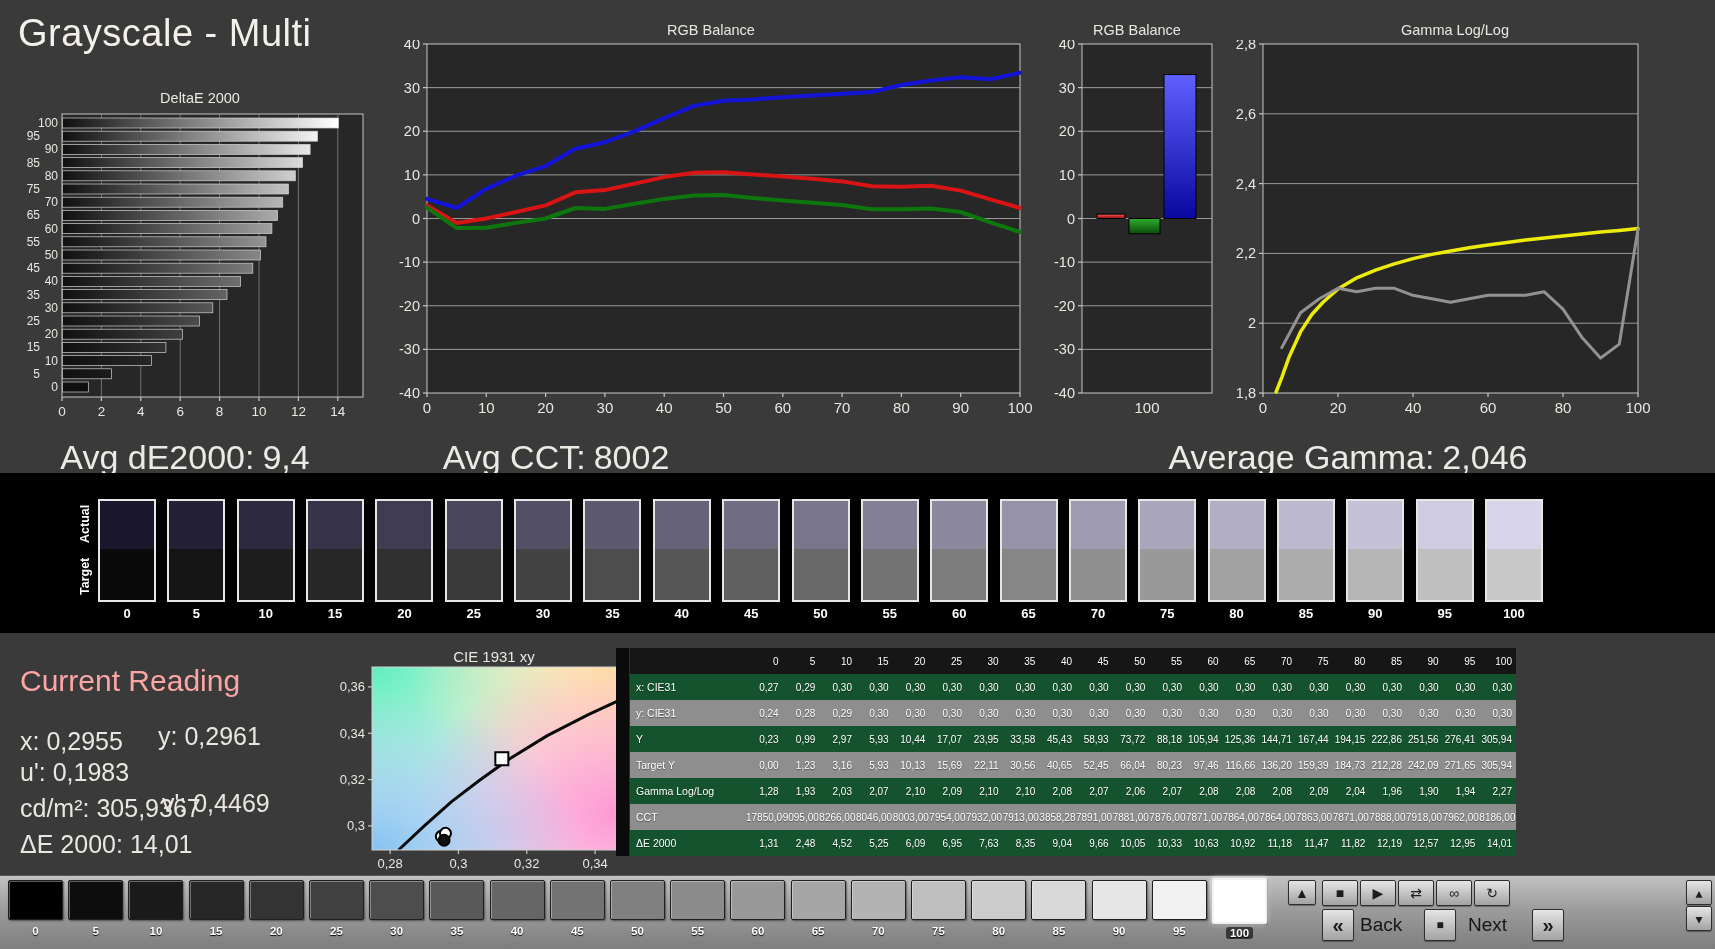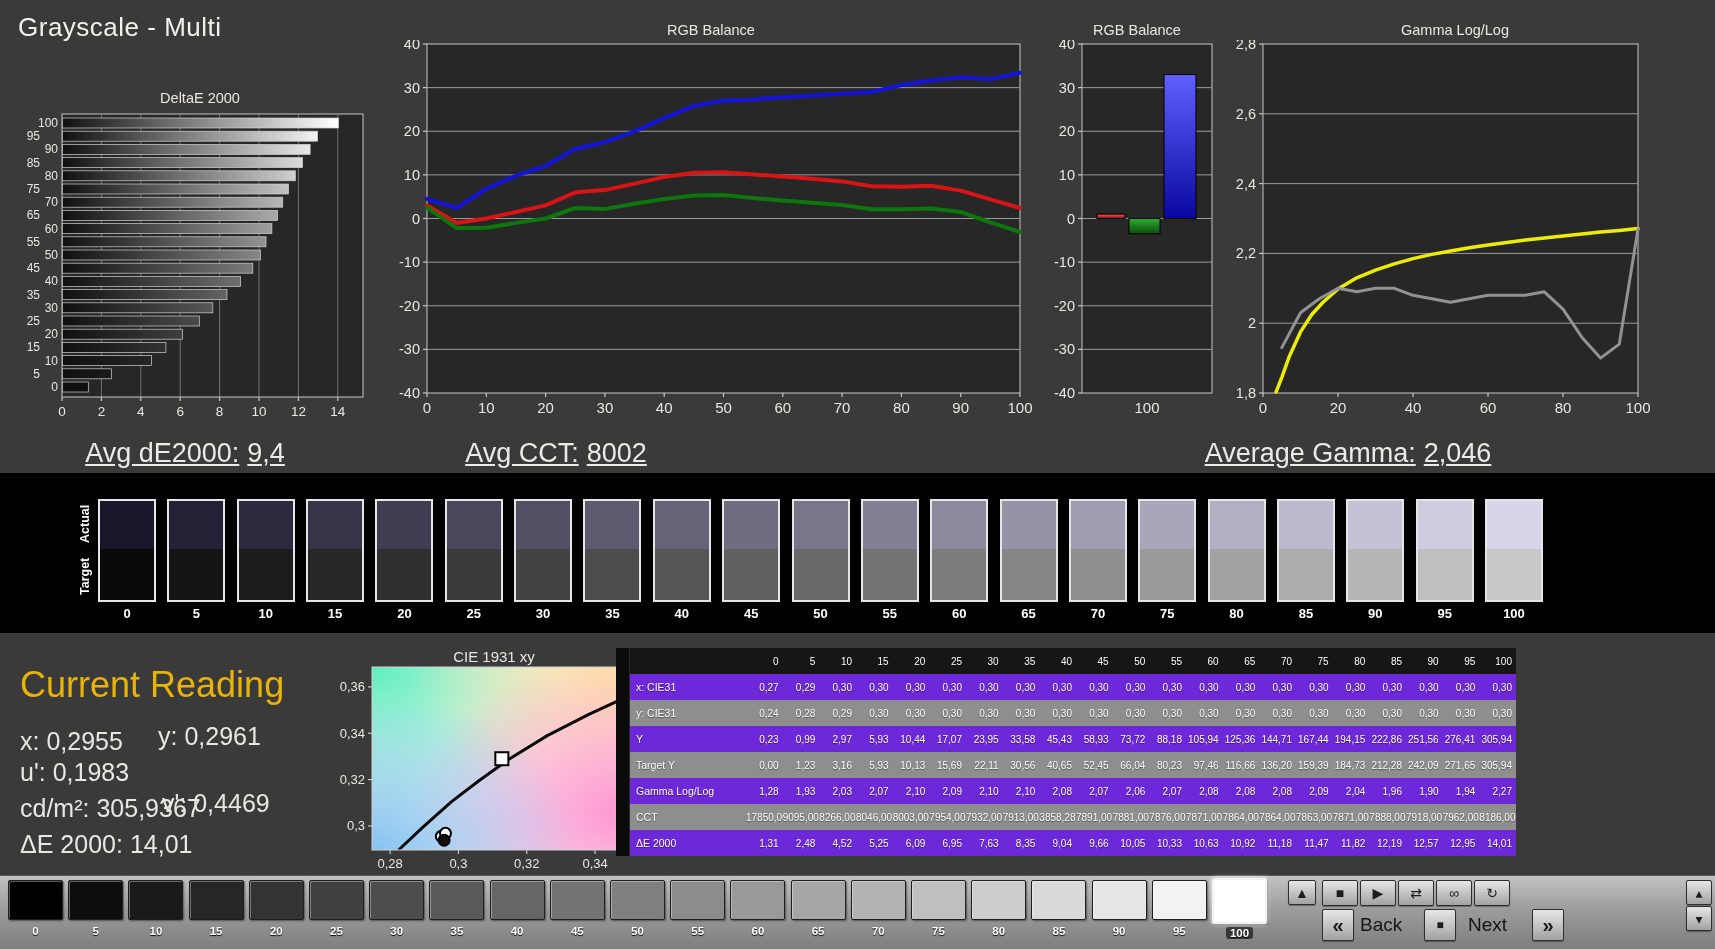--- a/index.html
+++ b/index.html
@@ -1,39 +1,39 @@
 <!DOCTYPE html>
 <html><head>
 <meta charset="utf-8">
 <style>
   html,body{margin:0;padding:0;background:#222;}
   .page{position:relative;width:1715px;height:949px;background:#3a3a3a;overflow:hidden;
         font-family:"Liberation Sans","DejaVu Sans",sans-serif;color:#eae7e0;}
   .abs{position:absolute;}
-  .page-title{font-size:26px;color:#f4f1eb;letter-spacing:.5px;}
+  .page-title{font-size:38px;color:#f4f1eb;letter-spacing:.5px;}
   .chartbox{position:absolute;}
   .chart-title{position:absolute;top:0;left:0;width:100%;text-align:center;font-size:14.5px;color:#e9e6df;}
   .chartbox svg{position:absolute;left:0;top:18px;}
-  .stat{position:absolute;font-size:27px;color:#eceae4;white-space:nowrap;transform:translateX(-50%);text-decoration:underline;}
+  .stat{position:absolute;font-size:34px;color:#eceae4;white-space:nowrap;transform:translateX(-50%);}
   .stat .sv{margin-left:8px;}
   .strip{position:absolute;left:0;top:473px;width:1715px;height:160px;background:#000;}
   .vlabel{position:absolute;width:18px;display:flex;align-items:center;justify-content:center;
           writing-mode:vertical-rl;transform:rotate(180deg);font-size:12.5px;font-weight:bold;color:#fff;}
   .swatch{position:absolute;box-sizing:border-box;border:2px solid #e6e6e6;}
   .swatch div{width:100%;}
   .swlabel{position:absolute;text-align:center;font-size:13px;font-weight:bold;color:#fff;}
-  .rd-title{font-size:36px;color:#eab308;}
+  .rd-title{font-size:30px;color:#fca5a5;}
   .rd{position:absolute;font-size:25px;white-space:nowrap;}
   .rd .rv{margin-left:7px;}
   .splitter{position:absolute;background:#0b0b0b;border-right:1px solid #2b2b2b;}
   .mtable{position:absolute;font-size:10px;color:#fff;}
   .trow{display:grid;grid-template-columns:116px repeat(21,1fr);height:26px;align-items:center;
         text-shadow:0 1px 1px rgba(0,0,0,.45);}
   .trow.thead{background:#161616;}
-  .trow.dark{background:#6d28d9;}
+  .trow.dark{background:#14532d;}
   .trow.light{background:#8e8e8e;}
   .trow span{text-align:right;padding-right:4px;overflow:hidden;white-space:nowrap;}
   .trow .rlabel{text-align:left;padding-left:6px;font-size:10.5px;}
   .toolbar{position:absolute;left:0;top:875px;width:1715px;height:74px;
            background:linear-gradient(180deg,#c2c2c2,#9c9c9c 45%,#7d7d7d);border-top:1px solid #585858;}
   .lvlbtn{position:absolute;top:4px;width:55px;height:40px;box-sizing:border-box;border:1px solid #1f1f1f;
           border-radius:2px;box-shadow:inset 1px 1px 0 rgba(255,255,255,.35),1px 1px 2px rgba(0,0,0,.45);cursor:pointer;}
   .lvlbtn.sel{top:2px;height:46px;border:2px solid #f2f2f2;box-shadow:0 0 4px #fff,1px 1px 2px rgba(0,0,0,.5);}
   .lvllabel{position:absolute;top:49px;width:55px;text-align:center;font-size:11.5px;font-weight:bold;color:#fff;
             text-shadow:0 1px 1px #000;}

